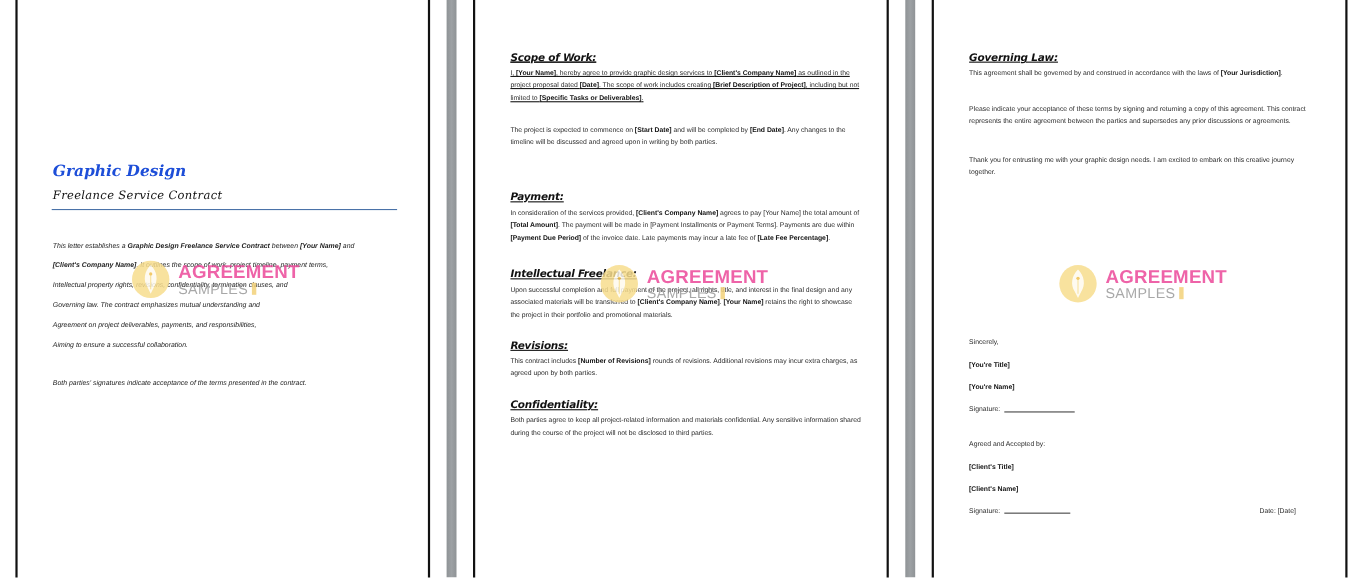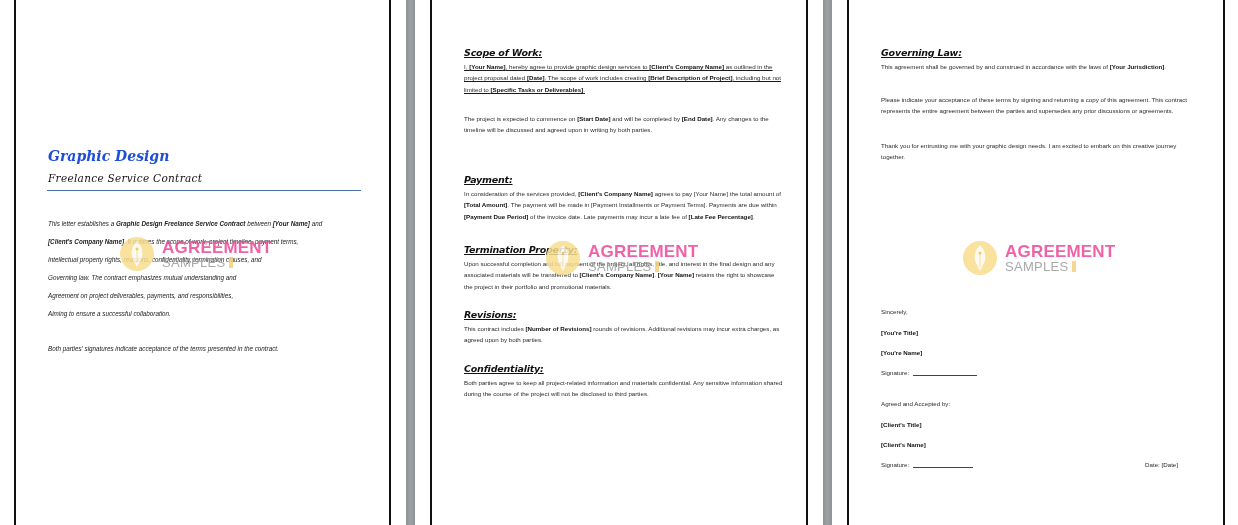--- a/index.html
+++ b/index.html
@@ -79,21 +79,21 @@
     <div class="sec-body"><span>I, </span><b>[Your Name]</b><span>, hereby agree to provide graphic design services to </span><b>[Client's Company Name]</b><span> as outlined in the project proposal dated </span><b>[Date]</b><span>. The scope of work includes creating </span><b>[Brief Description of Project]</b><span>, including but not limited to </span><b>[Specific Tasks or Deliverables]</b><span>.</span></div>
   </div>
   <div class="section" style="top:115px;">
     <div class="sec-body"><span>The project is expected to commence  on </span><b>[Start Date]</b><span> and will be completed by </span><b>[End Date]</b><span>. Any changes to the timeline will be discussed and agreed upon in writing by both parties.</span></div>
   </div>
   <div class="section" style="top:176px;">
     <div class="sec-head">Payment:</div>
     <div class="sec-body"><span>In consideration of the services provided, </span><b>[Client's Company Name]</b><span> agrees to pay [Your Name] the total amount of </span><b>[Total Amount]</b><span>. The payment will be made in [Payment Installments or Payment Terms]. Payments are due within </span><b>[Payment Due Period]</b><span> of the invoice date. Late payments may incur a late fee of </span><b>[Late Fee Percentage]</b><span>.</span></div>
   </div>
   <div class="section" style="top:246px;">
-    <div class="sec-head">Termination Property:</div>
+    <div class="sec-head">Intellectual Freelance:</div>
     <div class="sec-body"><span>Upon successful completion and full payment of the project, all rights, title, and interest in the final design and any associated materials will be transferred to </span><b>[Client's Company Name]</b><span>. </span><b>[Your Name]</b><span> retains the right to showcase the project in their portfolio and promotional materials.</span></div>
   </div>
   <div class="section" style="top:311px;">
     <div class="sec-head">Revisions:</div>
     <div class="sec-body"><span>This contract includes </span><b>[Number of Revisions]</b><span> rounds of revisions. Additional revisions may incur extra charges, as agreed upon by both parties.</span></div>
   </div>
   <div class="section" style="top:365px;">
     <div class="sec-head">Confidentiality:</div>
     <div class="sec-body">Both parties agree to keep all project-related information and materials confidential. Any sensitive information shared during the course of the project will not be disclosed to third parties.</div>
   </div>

